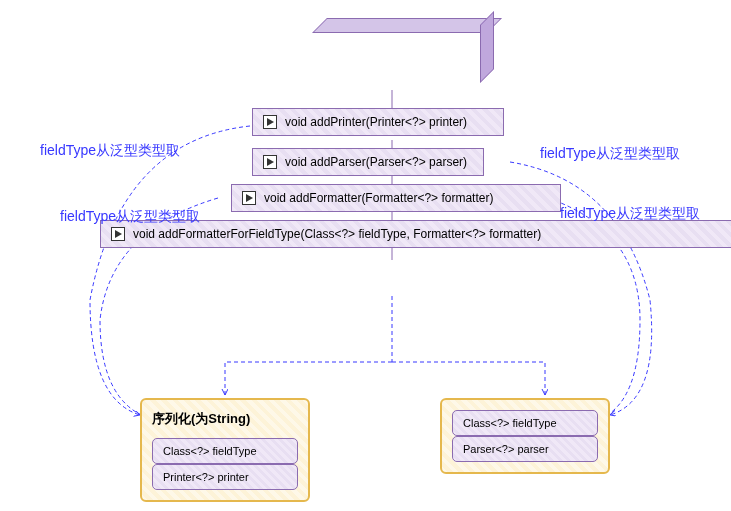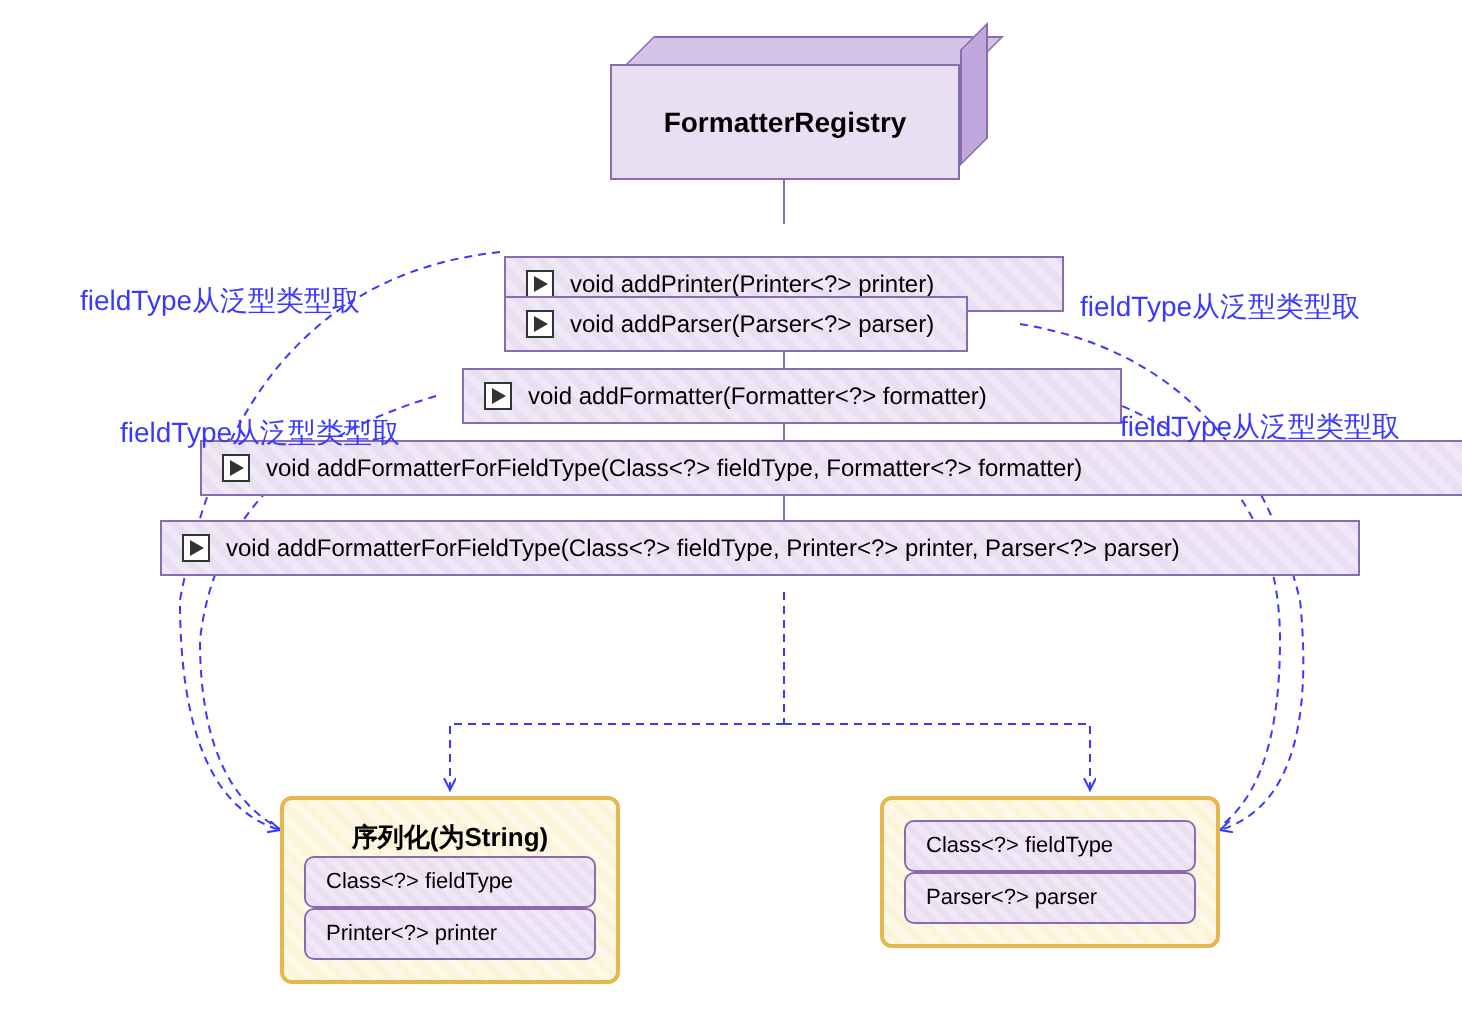--- a/index.html
+++ b/index.html
@@ -12,21 +12,21 @@
 .box3d-side{position:absolute;width:14px;height:58px;background:#c0a8dd;transform:skewY(-45deg);transform-origin:top left;left:175px;top:0;border:1px solid #8b6bb0}
 .box3d-front{position:absolute;width:175px;height:58px;background:#e8dff2;border:1px solid #8b6bb0;top:7px;display:flex;align-items:center;justify-content:center;font-weight:bold;font-size:14px}
 
 
 .method{position:absolute;background:repeating-linear-gradient(45deg,#f0e8f7,#f0e8f7 4px,#e8dff2 4px,#e8dff2 8px);border:1px solid #8b6bb0;height:28px;display:flex;align-items:center;padding:0 10px;font-size:12px}
 .tri{display:inline-block;width:14px;height:14px;border:1px solid #333;margin-right:8px;position:relative;background:#fff}
 .tri::after{content:"";position:absolute;left:3px;top:2px;border-left:7px solid #333;border-top:4px solid transparent;border-bottom:4px solid transparent}
 
 
 .result{position:absolute;width:170px;background:repeating-linear-gradient(45deg,#fef8e8,#fef8e8 4px,#fdf3d8 4px,#fdf3d8 8px);border:2px solid #e5b84d;border-radius:6px;padding:10px}
-.result-title{font-weight:bold;font-size:13px;text-align:center;}
+.result-title{font-weight:bold;font-size:13px;margin-bottom:10px}
 .result-item{background:repeating-linear-gradient(45deg,#f0e8f7,#f0e8f7 3px,#e8dff2 3px,#e8dff2 6px);border:1px solid #8b6bb0;border-radius:5px;padding:6px 10px;font-size:11px;margin-bottom:0}
 .result-item:last-child{margin-bottom:0}
 
 
 .anno{position:absolute;font-size:14px;color:#3838ff}
 
 svg{position:absolute;top:0;left:0;pointer-events:none}
 </style>
 </head>
 <body>
@@ -58,47 +58,42 @@
 
     <path d="M392,140 L392,148" stroke="#8b6bb0" stroke-width="1" fill="none"></path>
     <path d="M392,176 L392,184" stroke="#8b6bb0" stroke-width="1" fill="none"></path>
     <path d="M392,212 L392,220" stroke="#8b6bb0" stroke-width="1" fill="none"></path>
     <path d="M392,248 L392,260" stroke="#8b6bb0" stroke-width="1" fill="none"></path>
   </svg>
 
   <div class="box3d">
     <div class="box3d-top"></div>
     <div class="box3d-side"></div>
-    <div class="box3d-front">FormatterRegistry</div>
   </div>
 
-  <div class="method" style="left:252px;top:128px;width:280px">
+  <div class="method" style="left:252px;top:108px;width:252px">
     <span class="tri"></span>
     <span>void addPrinter(Printer&lt;?&gt; printer)</span>
   </div>
 
   <div class="method" style="left:252px;top:148px;width:232px">
     <span class="tri"></span>
     <span>void addParser(Parser&lt;?&gt; parser)</span>
   </div>
 
   <div class="method" style="left:231px;top:184px;width:330px">
     <span class="tri"></span>
     <span>void addFormatter(Formatter&lt;?&gt; formatter)</span>
   </div>
 
   <div class="method" style="left:100px;top:220px;width:656px">
     <span class="tri"></span>
     <span>void addFormatterForFieldType(Class&lt;?&gt; fieldType, Formatter&lt;?&gt; formatter)</span>
   </div>
 
-  <div class="method" style="left:80px;top:260px;width:600px">
-    <span class="tri"></span>
-    <span>void addFormatterForFieldType(Class&lt;?&gt; fieldType, Printer&lt;?&gt; printer, Parser&lt;?&gt; parser)</span>
-  </div>
 
   <div class="anno" style="left:40px;top:142px">fieldType从泛型类型取</div>
   <div class="anno" style="left:540px;top:145px">fieldType从泛型类型取</div>
   <div class="anno" style="left:60px;top:208px">fieldType从泛型类型取</div>
   <div class="anno" style="left:560px;top:205px">fieldType从泛型类型取</div>
 
   <div class="result" style="left:140px;top:398px">
     <div class="result-title">序列化(为String)</div>
     <div class="result-item">Class&lt;?&gt; fieldType</div>
     <div class="result-item">Printer&lt;?&gt; printer</div>

